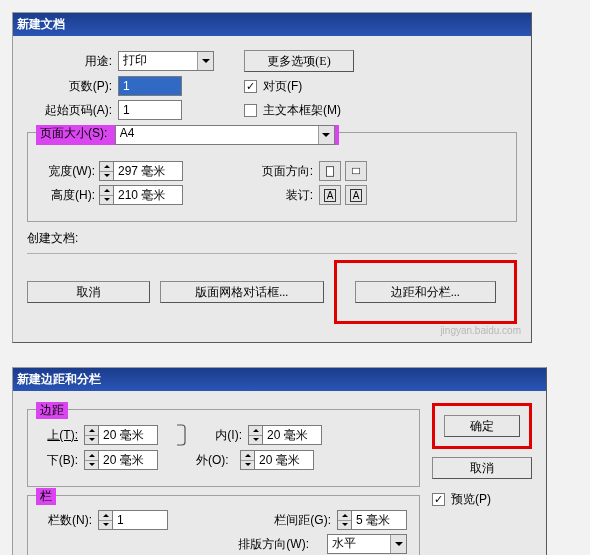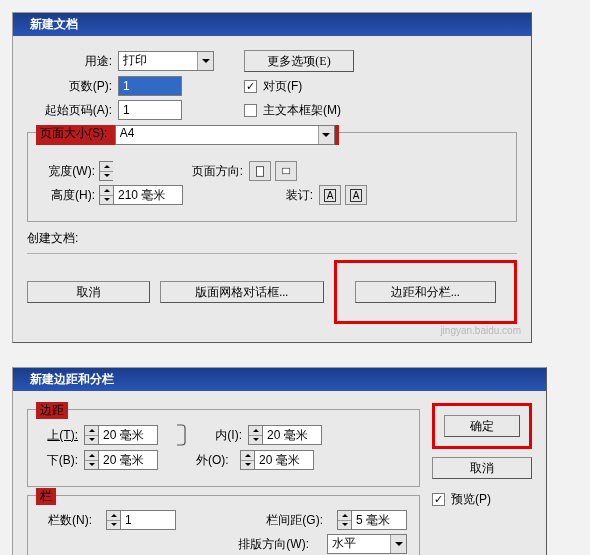--- a/index.html
+++ b/index.html
@@ -14,21 +14,21 @@
     background: #e9e9e9;
     border: 1px solid #9c9c9c;
     border-right-color:#5a5a5a;
     border-bottom-color:#5a5a5a;
     width: 520px;
   }
   .titlebar {
     background: linear-gradient(#1a3c8c, #2a55b5);
     color: #fff;
     font-weight: bold;
-    padding: 3px 17px;
+    padding: 3px 4px;
     font-size: 12px;
   }
   .body { padding: 10px 14px 14px 14px; }
   .row { display: flex; align-items: center; margin: 4px 0; }
   .lbl-r { width: 85px; text-align: right; margin-right: 6px; }
   .lbl-r2 { width: 55px; text-align: right; margin-right: 4px; }
   .select, .input {
     background: #fff;
     border: 1px solid #7b7b7b;
     height: 20px;
@@ -55,21 +55,21 @@
     background:#e9e9e9; border:1px solid #8a8a8a;
     border-right-color:#555; border-bottom-color:#555;
     padding: 2px 10px; height:22px; font:12px "Microsoft YaHei", SimSun;
     display:inline-flex; align-items:center; justify-content:center;
   }
   .fieldset {
     border:1px solid #a0a0a0; padding: 10px 12px 12px 12px; margin: 8px 0;
     position: relative;
   }
   .fieldset .legend {
-    position:absolute; top:-8px; left:8px; background:#b91c1c;
+    position:absolute; top:-8px; left:8px; background:#d946ef;
     padding: 0 4px; font-size:12px;
   }
   .spin { display:inline-flex; align-items:stretch; height:20px; }
   .spin .s-btns { width:14px; display:flex; flex-direction:column; border:1px solid #7b7b7b; border-right:none;}
   .spin .s-btns div { flex:1; background:#e4e4e4; display:flex; align-items:center; justify-content:center;}
   .spin .s-btns div:first-child{border-bottom:1px solid #9a9a9a;}
   .spin .s-btns div::after{content:"";}
   .s-up::after{border:3px solid transparent;border-bottom-color:#000;margin-bottom:2px;}
   .s-dn::after{border:3px solid transparent;border-top-color:#000;margin-top:2px;}
   .spin .s-field { border:1px solid #7b7b7b; background:#fff; width:70px; padding:0 4px; font:12px Arial; display:flex; align-items:center;}
@@ -138,20 +138,21 @@
 
       <div style="height:14px;"></div>
 
       <div class="row">
         <div class="lbl-r2">宽度(W):</div>
         <div class="spin">
           <div class="s-btns">
               <div class="s-up"></div>
               <div class="s-dn"></div>
             </div>
+          <div class="s-field">297 毫米</div>
         </div>
         <div style="width:70px;"></div>
         <div style="width:60px; text-align:right; margin-right:6px;">页面方向:</div>
         <button class="iconbtn" title="portrait">
           <svg width="10" height="13" viewBox="0 0 10 13">
               <rect x="0.5" y="0.5" width="9" height="12" fill="#fff" stroke="#333"></rect>
             </svg>
         </button>
         <div style="width:4px;"></div>
         <button class="iconbtn" title="landscape">
@@ -252,21 +253,21 @@
                 <div class="s-up"></div>
                 <div class="s-dn"></div>
               </div>
             <div class="s-field" style="width:60px;">20 毫米</div>
           </div>
         </div>
       </div>
 
       <div class="fieldset">
         <div class="legend">栏</div>
-        <div class="row" style="gap:14px;">
+        <div class="row" style="gap:6px;">
           <div style="width:52px; text-align:right;">栏数(N):</div>
           <div class="spin">
             <div class="s-btns">
                 <div class="s-up"></div>
                 <div class="s-dn"></div>
               </div>
             <div class="s-field" style="width:56px;">1</div>
           </div>
           <div style="flex:1;"></div>
           <div style="width:64px; text-align:right;">栏间距(G):</div>

